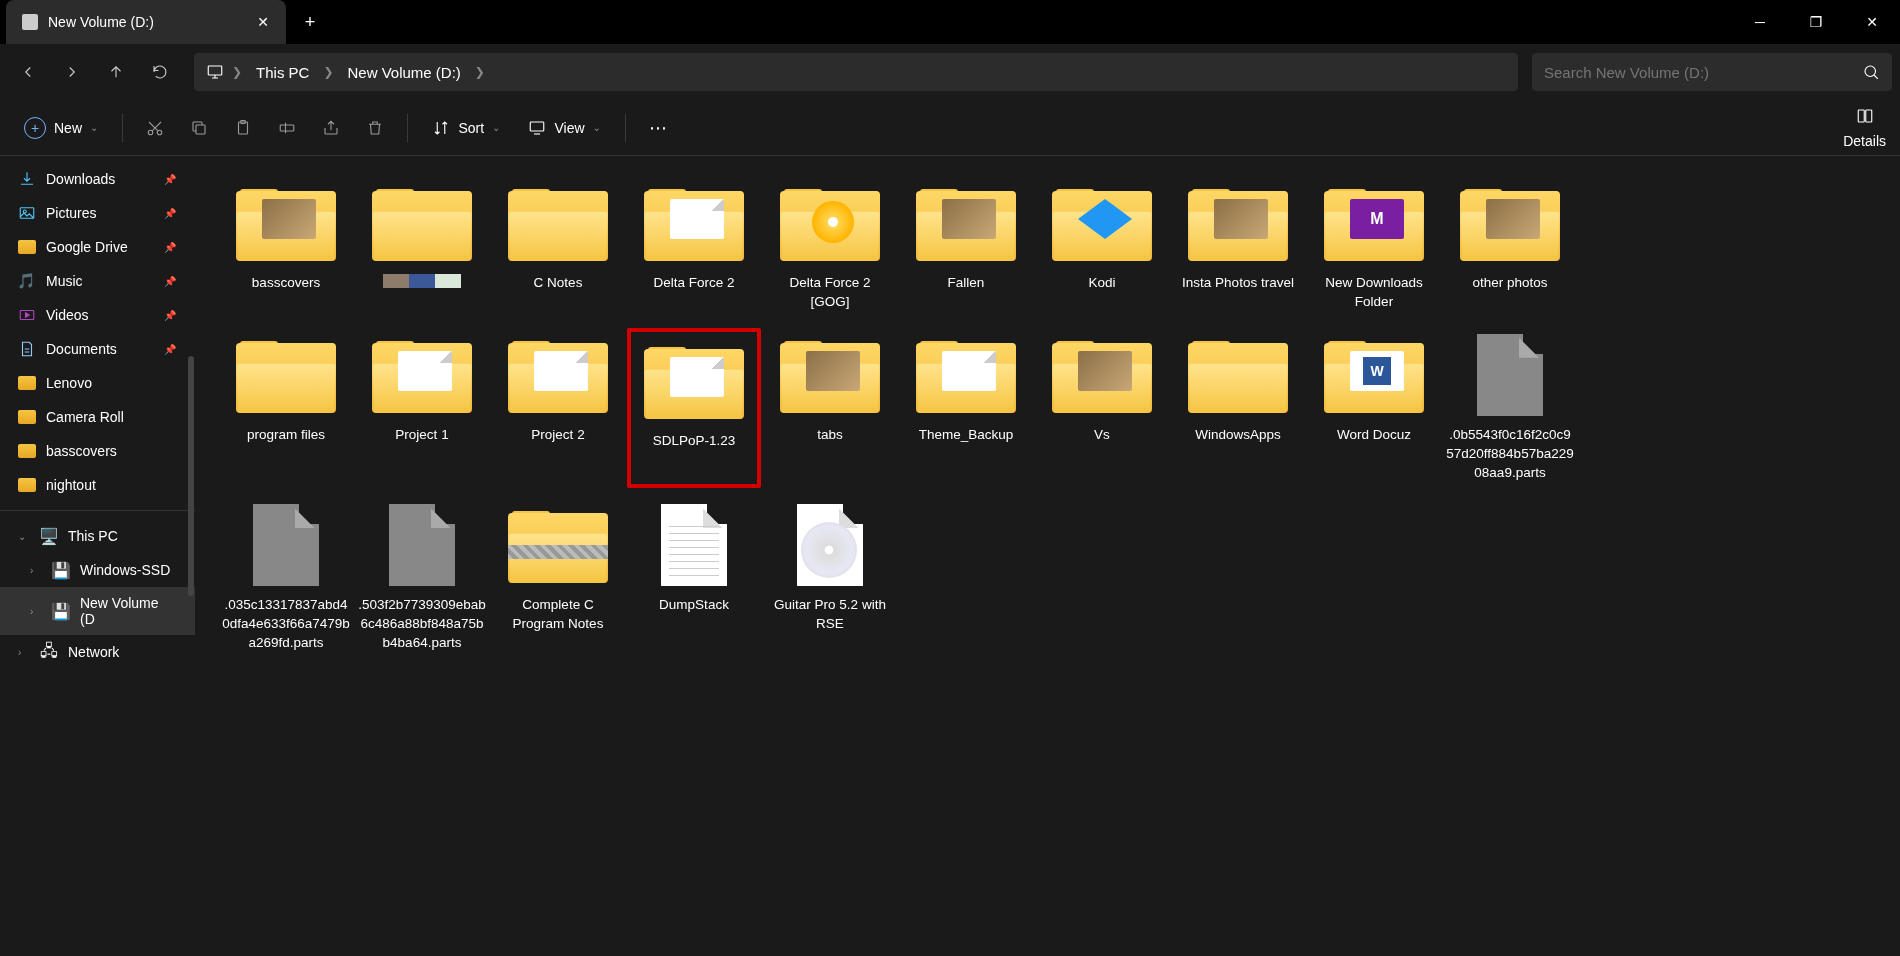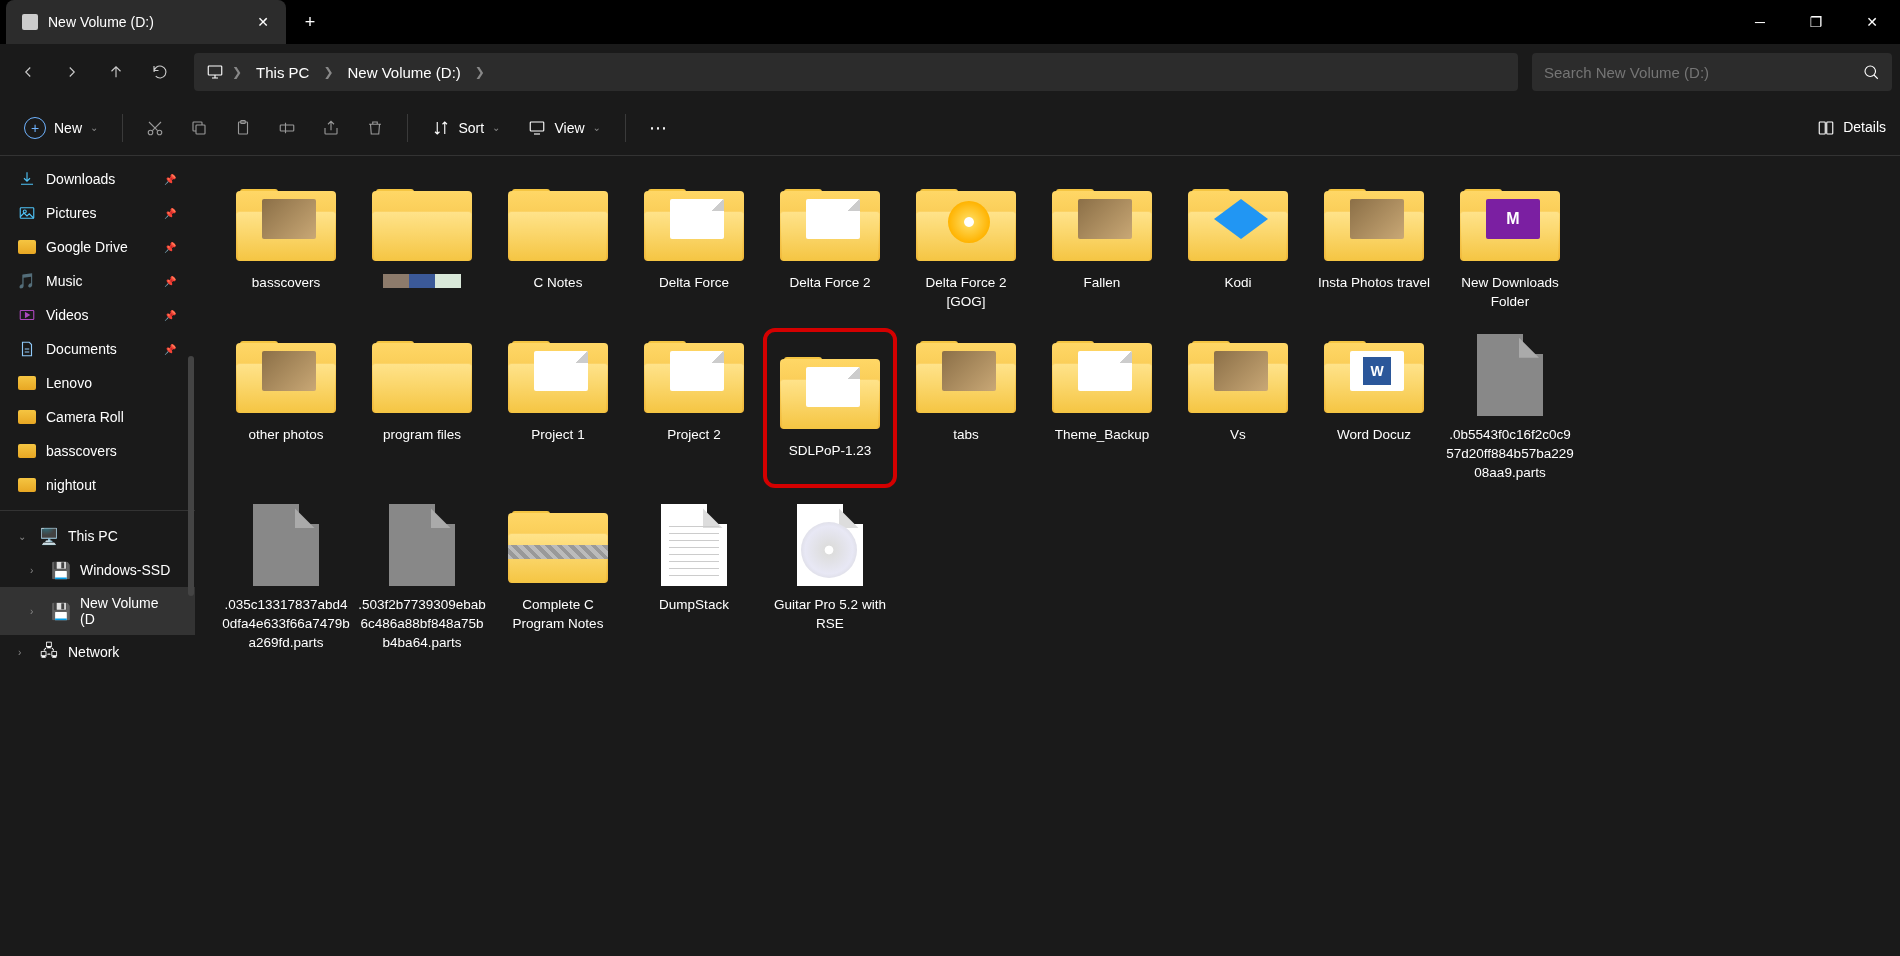--- a/index.html
+++ b/index.html
@@ -17,34 +17,34 @@
 .addressbar { flex: 1; display: flex; align-items: center; background: #2c2c2c; border-radius: 4px; height: 38px; padding: 0 12px; gap: 8px; margin: 0 10px; }
 .crumb { color: #fff; font-size: 15px; cursor: pointer; padding: 4px 6px; }
 .chev { color: #888; font-size: 12px; }
 .searchbar { width: 360px; display: flex; align-items: center; background: #2c2c2c; border-radius: 4px; height: 38px; padding: 0 12px; }
 .searchbar input { background: transparent; border: none; outline: none; color: #fca5a5; font-size: 15px; flex: 1; }
 .toolbar { height: 56px; display: flex; align-items: center; background: #1a1a1a; padding: 0 14px; gap: 8px; border-bottom: 1px solid #333; }
 .tb-btn { display: flex; align-items: center; gap: 8px; padding: 6px 10px; cursor: pointer; color: #fff; font-size: 14px; border-radius: 4px; }
 .tb-icon { width: 36px; height: 36px; display: flex; align-items: center; justify-content: center; color: #999; cursor: pointer; }
 .tb-sep { width: 1px; height: 28px; background: #3a3a3a; margin: 0 6px; }
 .new-circle { width: 22px; height: 22px; border: 1.5px solid #6fb3ff; border-radius: 50%; display: flex; align-items: center; justify-content: center; color: #6fb3ff; font-size: 14px; }
-.details-btn { margin-left: auto; display: flex; align-items: flex-start; gap: 8px; cursor: pointer; font-size: 14px; }
+.details-btn { margin-left: auto; display: flex; align-items: center; gap: 8px; cursor: pointer; font-size: 14px; flex-direction: column; }
 .body-area { flex: 1; display: flex; overflow: hidden; }
 .sidebar { width: 195px; overflow-y: auto; padding: 6px 0; position: relative; }
 .side-item { display: flex; align-items: center; gap: 10px; padding: 8px 18px; font-size: 14px; cursor: pointer; position: relative; }
 .side-item.active { background: #333; }
 .side-ico { width: 18px; height: 18px; display: flex; align-items: center; justify-content: center; font-size: 16px; }
 .pin { margin-left: auto; color: #888; font-size: 10px; }
 .side-exp { width: 12px; color: #888; font-size: 10px; }
 .side-sep { height: 1px; background: #333; margin: 8px 0; }
 .folder-ico { width: 18px; height: 14px; background: linear-gradient(#f5c542, #e8a723); border-radius: 2px; }
 .content { flex: 1; overflow: auto; padding: 20px 24px; }
 .grid { display: grid; grid-template-columns: repeat(10, 134px); gap: 10px 2px; }
 .item { display: flex; flex-direction: column; align-items: center; padding: 6px; cursor: pointer; border-radius: 4px; }
-.item.highlighted { border: 4px solid #d40000; border-radius: 12px; padding: 18px; }
+.item.highlighted { border: 4px solid #d40000; border-radius: 2px; padding: 8px; }
 .thumb { width: 108px; height: 82px; display: flex; align-items: center; justify-content: center; margin-bottom: 10px; position: relative; }
 .folder-shape { width: 100px; height: 76px; position: relative; }
 .folder-back { position: absolute; width: 100%; height: 70px; bottom: 0; background: linear-gradient(#ffd766, #f0b93a); border-radius: 4px; }
 .folder-tab { position: absolute; width: 38px; height: 16px; top: 4px; left: 4px; background: #f5c542; border-radius: 3px 3px 0 0; }
 .folder-front { position: absolute; width: 96%; height: 48px; bottom: 0; left: 2%; background: linear-gradient(#ffe38a, #f5c542); border-radius: 3px; transform: perspective(200px) rotateX(-8deg); transform-origin: bottom; }
 .folder-preview { position: absolute; width: 54px; height: 40px; top: 14px; left: 26px; background: #fff; border-radius: 2px; z-index: 1; overflow: hidden; }
 .file-shape { width: 66px; height: 82px; background: #888; position: relative; }
 .file-shape.white { background: #fff; }
 .file-corner { position: absolute; top: 0; right: 0; width: 20px; height: 20px; background: #1a1a1a; }
 .file-corner::after { content: ''; position: absolute; width: 20px; height: 20px; background: #aaa; top: 4px; left: -4px; clip-path: polygon(0 0, 100% 100%, 0 100%); }
@@ -332,184 +332,181 @@
           <div class="thumb">
             <div class="folder-shape">
               <div class="folder-tab"></div>
               <div class="folder-back"></div>
               <div class="folder-preview" style="background:#fff;">
                 <div style="position:absolute;top:0;right:0;width:12px;height:12px;background:linear-gradient(135deg,transparent 48%,#ccc 50%);"></div>
               </div>
               <div class="folder-front"></div>
             </div>
           </div>
-          <div class="label">Delta Force</div>
+          <div class="label">Delta Force 2</div>
+        </div>
+        <div class="item">
+          <div class="thumb">
+            <div class="folder-shape">
+              <div class="folder-tab"></div>
+              <div class="folder-back"></div>
+              <div class="folder-preview" style="background:radial-gradient(circle,#fff 15%,#ffd54f 18%,#ffb300 70%);border-radius:50%;width:42px;height:42px;top:16px;left:32px;"></div>
+              <div class="folder-front"></div>
+            </div>
+          </div>
+          <div class="label">Delta Force 2 [GOG]</div>
+        </div>
+        <div class="item">
+          <div class="thumb">
+            <div class="folder-shape">
+              <div class="folder-tab"></div>
+              <div class="folder-back"></div>
+              <div class="folder-preview" style="background:linear-gradient(135deg,#8b6f47,#c9a876);"></div>
+              <div class="folder-front"></div>
+            </div>
+          </div>
+          <div class="label">Fallen</div>
+        </div>
+        <div class="item">
+          <div class="thumb">
+            <div class="folder-shape">
+              <div class="folder-tab"></div>
+              <div class="folder-back"></div>
+              <div class="folder-preview" style="background:#2196f3;clip-path:polygon(50% 0,100% 50%,50% 100%,0 50%);"></div>
+              <div class="folder-front"></div>
+            </div>
+          </div>
+          <div class="label">Kodi</div>
+        </div>
+        <div class="item">
+          <div class="thumb">
+            <div class="folder-shape">
+              <div class="folder-tab"></div>
+              <div class="folder-back"></div>
+              <div class="folder-preview" style="background:linear-gradient(135deg,#8b6f47,#c9a876);"></div>
+              <div class="folder-front"></div>
+            </div>
+          </div>
+          <div class="label">Insta Photos travel</div>
+        </div>
+        <div class="item">
+          <div class="thumb">
+            <div class="folder-shape">
+              <div class="folder-tab"></div>
+              <div class="folder-back"></div>
+              <div class="folder-preview" style="background:#7b1fa2;display:flex;align-items:center;justify-content:center;color:#fff;font-weight:bold;">M</div>
+              <div class="folder-front"></div>
+            </div>
+          </div>
+          <div class="label">New Downloads Folder</div>
+        </div>
+        <div class="item">
+          <div class="thumb">
+            <div class="folder-shape">
+              <div class="folder-tab"></div>
+              <div class="folder-back"></div>
+              <div class="folder-preview" style="background:linear-gradient(135deg,#8b6f47,#c9a876);"></div>
+              <div class="folder-front"></div>
+            </div>
+          </div>
+          <div class="label">other photos</div>
+        </div>
+        <div class="item">
+          <div class="thumb">
+            <div class="folder-shape">
+              <div class="folder-tab"></div>
+              <div class="folder-back"></div>
+              <div class="folder-front"></div>
+            </div>
+          </div>
+          <div class="label">program files</div>
         </div>
         <div class="item">
           <div class="thumb">
             <div class="folder-shape">
               <div class="folder-tab"></div>
               <div class="folder-back"></div>
               <div class="folder-preview" style="background:#fff;">
                 <div style="position:absolute;top:0;right:0;width:12px;height:12px;background:linear-gradient(135deg,transparent 48%,#ccc 50%);"></div>
               </div>
               <div class="folder-front"></div>
             </div>
           </div>
-          <div class="label">Delta Force 2</div>
-        </div>
-        <div class="item">
-          <div class="thumb">
-            <div class="folder-shape">
-              <div class="folder-tab"></div>
-              <div class="folder-back"></div>
-              <div class="folder-preview" style="background:radial-gradient(circle,#fff 15%,#ffd54f 18%,#ffb300 70%);border-radius:50%;width:42px;height:42px;top:16px;left:32px;"></div>
-              <div class="folder-front"></div>
-            </div>
-          </div>
-          <div class="label">Delta Force 2 [GOG]</div>
-        </div>
-        <div class="item">
-          <div class="thumb">
-            <div class="folder-shape">
-              <div class="folder-tab"></div>
-              <div class="folder-back"></div>
-              <div class="folder-preview" style="background:linear-gradient(135deg,#8b6f47,#c9a876);"></div>
-              <div class="folder-front"></div>
-            </div>
-          </div>
-          <div class="label">Fallen</div>
-        </div>
-        <div class="item">
-          <div class="thumb">
-            <div class="folder-shape">
-              <div class="folder-tab"></div>
-              <div class="folder-back"></div>
-              <div class="folder-preview" style="background:#2196f3;clip-path:polygon(50% 0,100% 50%,50% 100%,0 50%);"></div>
-              <div class="folder-front"></div>
-            </div>
-          </div>
-          <div class="label">Kodi</div>
-        </div>
-        <div class="item">
-          <div class="thumb">
-            <div class="folder-shape">
-              <div class="folder-tab"></div>
-              <div class="folder-back"></div>
-              <div class="folder-preview" style="background:linear-gradient(135deg,#8b6f47,#c9a876);"></div>
-              <div class="folder-front"></div>
-            </div>
-          </div>
-          <div class="label">Insta Photos travel</div>
-        </div>
-        <div class="item">
-          <div class="thumb">
-            <div class="folder-shape">
-              <div class="folder-tab"></div>
-              <div class="folder-back"></div>
-              <div class="folder-preview" style="background:#7b1fa2;display:flex;align-items:center;justify-content:center;color:#fff;font-weight:bold;">M</div>
-              <div class="folder-front"></div>
-            </div>
-          </div>
-          <div class="label">New Downloads Folder</div>
-        </div>
-        <div class="item">
-          <div class="thumb">
-            <div class="folder-shape">
-              <div class="folder-tab"></div>
-              <div class="folder-back"></div>
-              <div class="folder-preview" style="background:linear-gradient(135deg,#8b6f47,#c9a876);"></div>
-              <div class="folder-front"></div>
-            </div>
-          </div>
-          <div class="label">other photos</div>
-        </div>
-        <div class="item">
-          <div class="thumb">
-            <div class="folder-shape">
-              <div class="folder-tab"></div>
-              <div class="folder-back"></div>
-              <div class="folder-front"></div>
-            </div>
-          </div>
-          <div class="label">program files</div>
+          <div class="label">Project 1</div>
         </div>
         <div class="item">
           <div class="thumb">
             <div class="folder-shape">
               <div class="folder-tab"></div>
               <div class="folder-back"></div>
               <div class="folder-preview" style="background:#fff;">
                 <div style="position:absolute;top:0;right:0;width:12px;height:12px;background:linear-gradient(135deg,transparent 48%,#ccc 50%);"></div>
               </div>
               <div class="folder-front"></div>
             </div>
           </div>
-          <div class="label">Project 1</div>
-        </div>
-        <div class="item">
+          <div class="label">Project 2</div>
+        </div>
+        <div class="item highlighted">
           <div class="thumb">
             <div class="folder-shape">
               <div class="folder-tab"></div>
               <div class="folder-back"></div>
               <div class="folder-preview" style="background:#fff;">
                 <div style="position:absolute;top:0;right:0;width:12px;height:12px;background:linear-gradient(135deg,transparent 48%,#ccc 50%);"></div>
               </div>
               <div class="folder-front"></div>
             </div>
           </div>
-          <div class="label">Project 2</div>
-        </div>
-        <div class="item highlighted">
+          <div class="label">SDLPoP-1.23</div>
+        </div>
+        <div class="item">
+          <div class="thumb">
+            <div class="folder-shape">
+              <div class="folder-tab"></div>
+              <div class="folder-back"></div>
+              <div class="folder-preview" style="background:linear-gradient(135deg,#8b6f47,#c9a876);"></div>
+              <div class="folder-front"></div>
+            </div>
+          </div>
+          <div class="label">tabs</div>
+        </div>
+        <div class="item">
           <div class="thumb">
             <div class="folder-shape">
               <div class="folder-tab"></div>
               <div class="folder-back"></div>
               <div class="folder-preview" style="background:#fff;">
                 <div style="position:absolute;top:0;right:0;width:12px;height:12px;background:linear-gradient(135deg,transparent 48%,#ccc 50%);"></div>
               </div>
               <div class="folder-front"></div>
             </div>
           </div>
-          <div class="label">SDLPoP-1.23</div>
+          <div class="label">Theme_Backup</div>
         </div>
         <div class="item">
           <div class="thumb">
             <div class="folder-shape">
               <div class="folder-tab"></div>
               <div class="folder-back"></div>
               <div class="folder-preview" style="background:linear-gradient(135deg,#8b6f47,#c9a876);"></div>
               <div class="folder-front"></div>
             </div>
           </div>
-          <div class="label">tabs</div>
-        </div>
-        <div class="item">
-          <div class="thumb">
-            <div class="folder-shape">
-              <div class="folder-tab"></div>
-              <div class="folder-back"></div>
-              <div class="folder-preview" style="background:#fff;">
-                <div style="position:absolute;top:0;right:0;width:12px;height:12px;background:linear-gradient(135deg,transparent 48%,#ccc 50%);"></div>
-              </div>
-              <div class="folder-front"></div>
-            </div>
-          </div>
-          <div class="label">Theme_Backup</div>
-        </div>
-        <div class="item">
-          <div class="thumb">
-            <div class="folder-shape">
-              <div class="folder-tab"></div>
-              <div class="folder-back"></div>
-              <div class="folder-preview" style="background:linear-gradient(135deg,#8b6f47,#c9a876);"></div>
-              <div class="folder-front"></div>
-            </div>
-          </div>
           <div class="label">Vs</div>
+        </div>
+        <div class="item">
+          <div class="thumb">
+            <div class="folder-shape">
+              <div class="folder-tab"></div>
+              <div class="folder-back"></div>
+              <div class="folder-front"></div>
+            </div>
+          </div>
+          <div class="label">WindowsApps</div>
         </div>
         <div class="item">
           <div class="thumb">
             <div class="folder-shape">
               <div class="folder-tab"></div>
               <div class="folder-back"></div>
               <div class="folder-preview" style="background:#fff;display:flex;align-items:center;justify-content:center;">
                 <div style="background:#2b579a;color:#fff;width:28px;height:28px;display:flex;align-items:center;justify-content:center;font-weight:bold;font-size:14px;">W</div>
               </div>
               <div class="folder-front"></div>

